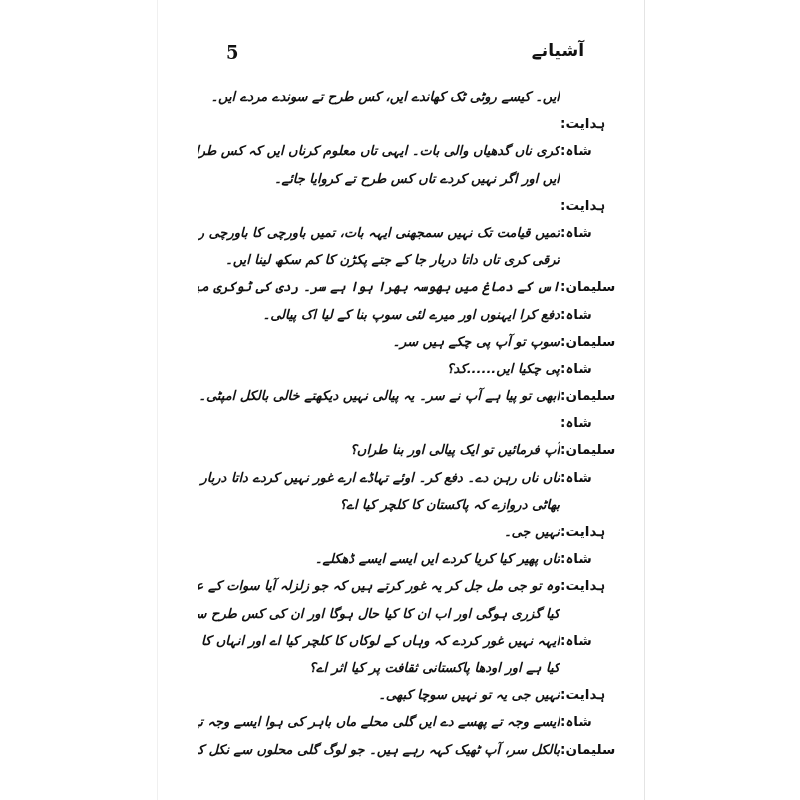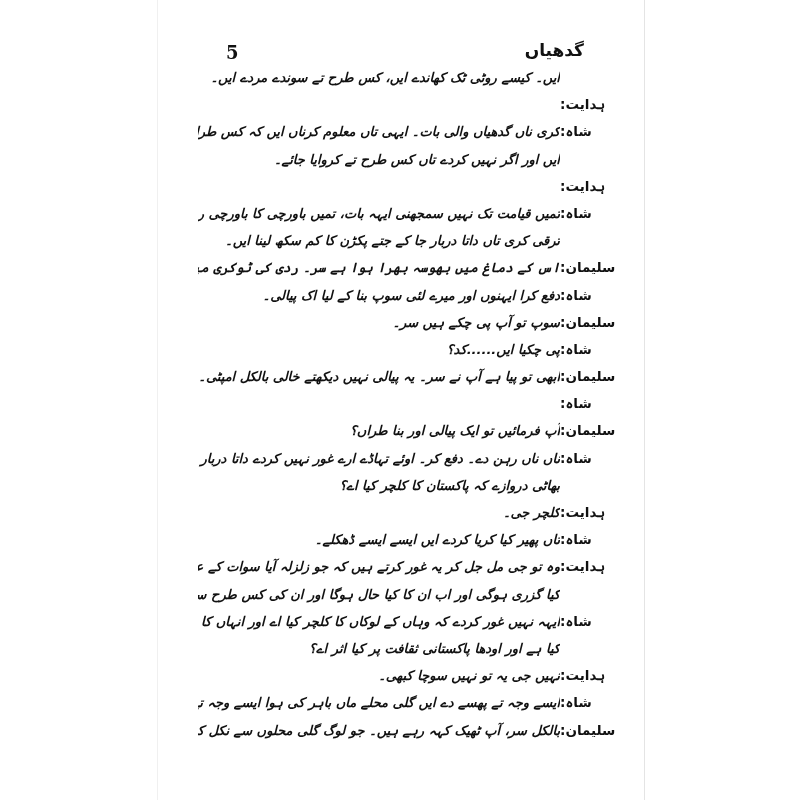--- a/index.html
+++ b/index.html
@@ -41,21 +41,21 @@
       right: 0;
       top: -2px;
       font-family: "DejaVu Sans", sans-serif;
       font-weight: bold;
       font-size: 17px;
       color: #111;
       direction: rtl;
     }
     .body {
       position: absolute;
-      top: 64px;
+      top: 83px;
       left: 40px;
       right: 22px;
       direction: rtl;
       font-family: "DejaVu Sans", sans-serif;
       color: #111;
     }
     .line {
       display: flex;
       flex-direction: row;
       align-items: baseline;
@@ -77,21 +77,21 @@
       overflow: hidden;
       text-align: right;
     }
   </style>
 </head>
 <body>
 
 <div class="page">
   <div class="header">
     <span class="page-number">5</span>
-    <span class="running-title">گدھیاں</span>
+    <span class="running-title">آشیانے</span>
   </div>
 
   <div class="body">
     <div class="line">
         <span class="speaker"></span>
         <span class="text">ایں۔ کیسے روٹی ٹک کھاندے ایں، کس طرح تے سوندے مردے ایں۔</span>
       </div>
     <div class="line">
         <span class="speaker">ہدایت:</span>
       </div>
@@ -144,21 +144,21 @@
     <div class="line">
         <span class="speaker">شاہ:</span>
         <span class="text">ناں ناں رہن دے۔ دفع کر۔ اوئے تہاڈے ارے غور نہیں کردے داتا دربار اور</span>
       </div>
     <div class="line">
         <span class="speaker"></span>
         <span class="text">بھاٹی دروازے کہ پاکستان کا کلچر کیا اے؟</span>
       </div>
     <div class="line">
         <span class="speaker">ہدایت:</span>
-        <span class="text">کلچر جی۔</span>
+        <span class="text">نہیں جی۔</span>
       </div>
     <div class="line">
         <span class="speaker">شاہ:</span>
         <span class="text">تاں پھیر کیا کریا کردے ایں ایسے ایسے ڈھکلے۔</span>
       </div>
     <div class="line">
         <span class="speaker">ہدایت:</span>
         <span class="text">وہ تو جی مل جل کر یہ غور کرتے ہیں کہ جو زلزلہ آیا سوات کے علاقے میں وہاں کے لوگوں پر</span>
       </div>
     <div class="line">

